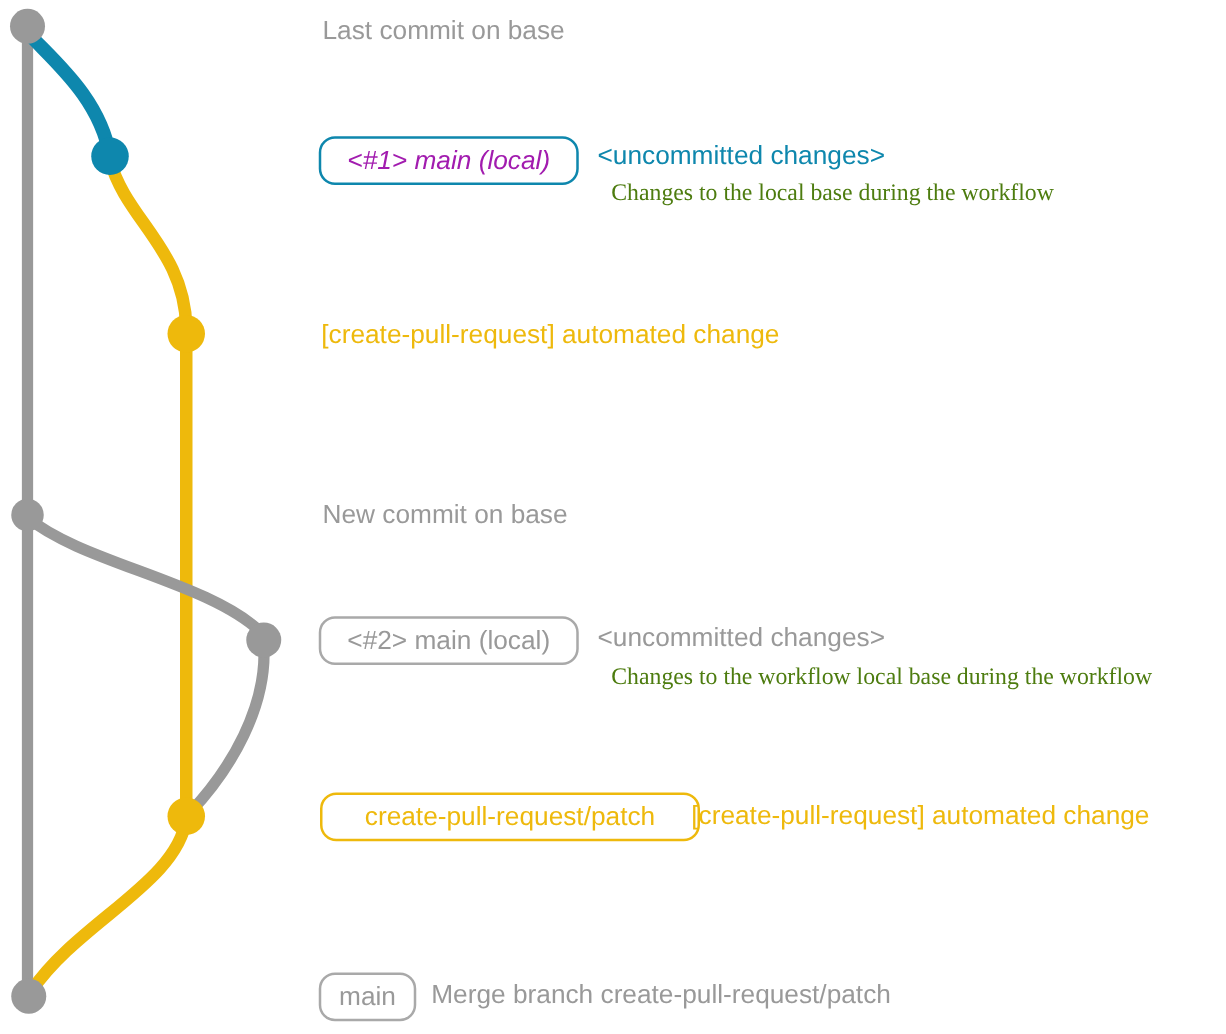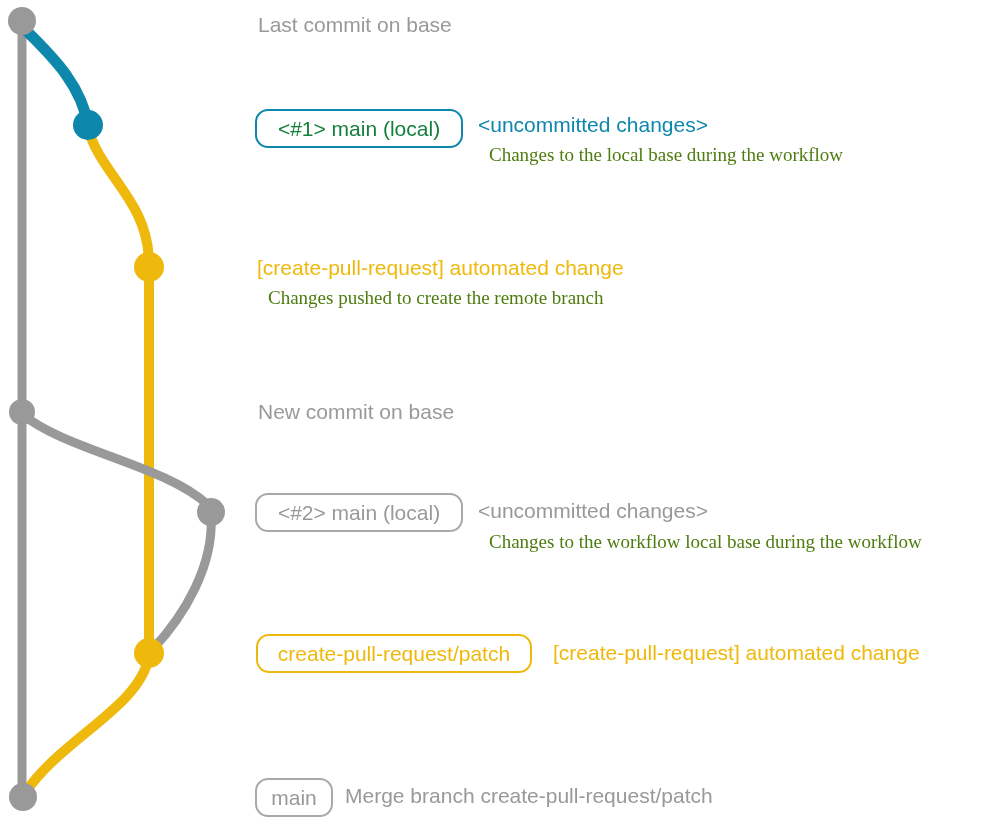--- a/index.html
+++ b/index.html
@@ -21,21 +21,21 @@
     display: inline-flex;
     align-items: center;
     justify-content: center;
     box-sizing: border-box;
     height: 39px;
     border: 2px solid;
     border-radius: 13px;
     font-size: 21px;
     line-height: 1;
   }
-  .badge-teal   { border-color: #0e87ad; color: #15803d; }
+  .badge-teal   { border-color: #0e87ad; color: #a21caf; font-style: italic; }
   .badge-gray   { border-color: #a9a9a9; color: #999999; }
   .badge-yellow { border-color: #eeb90c; color: #eeb90c; }
   svg.graph { position: absolute; left: 0; top: 0; }
 </style>
 </head>
 <body>
 
 <div class="stage">
 
   <svg class="graph" width="245" height="827" viewBox="0 0 245 827">
@@ -63,27 +63,26 @@
     <circle cx="23" cy="797" r="14" fill="#999999"></circle>
   </svg>
 
   <div class="abs sans t-gray" style="left:258px; top:13px;">Last commit on base</div>
 
   <div class="abs badge badge-teal" style="left:255px; top:109px; width:208px;">&lt;#1&gt; main (local)</div>
   <div class="abs sans t-teal" style="left:478px; top:113px;">&lt;uncommitted changes&gt;</div>
   <div class="abs serif" style="left:489px; top:144px;">Changes to the local base during the workflow</div>
 
   <div class="abs sans t-yellow" style="left:257px; top:256px;">[create-pull-request] automated change</div>
-  <div class="abs serif" style="left:268px; top:287px;">Changes pushed to create the remote branch</div>
 
   <div class="abs sans t-gray" style="left:258px; top:400px;">New commit on base</div>
 
   <div class="abs badge badge-gray" style="left:255px; top:493px; width:208px;">&lt;#2&gt; main (local)</div>
   <div class="abs sans t-gray" style="left:478px; top:499px;">&lt;uncommitted changes&gt;</div>
   <div class="abs serif" style="left:489px; top:531px;">Changes to the workflow local base during the workflow</div>
 
-  <div class="abs badge badge-yellow" style="left:256px; top:634px; width:276px;">create-pull-request/patch</div>
+  <div class="abs badge badge-yellow" style="left:256px; top:634px; width:304px;">create-pull-request/patch</div>
   <div class="abs sans t-yellow" style="left:553px; top:641px;">[create-pull-request] automated change</div>
 
   <div class="abs badge badge-gray" style="left:255px; top:778px; width:78px;">main</div>
   <div class="abs sans t-gray" style="left:345px; top:784px;">Merge branch create-pull-request/patch</div>
 
 </div>
 
 </body></html>

